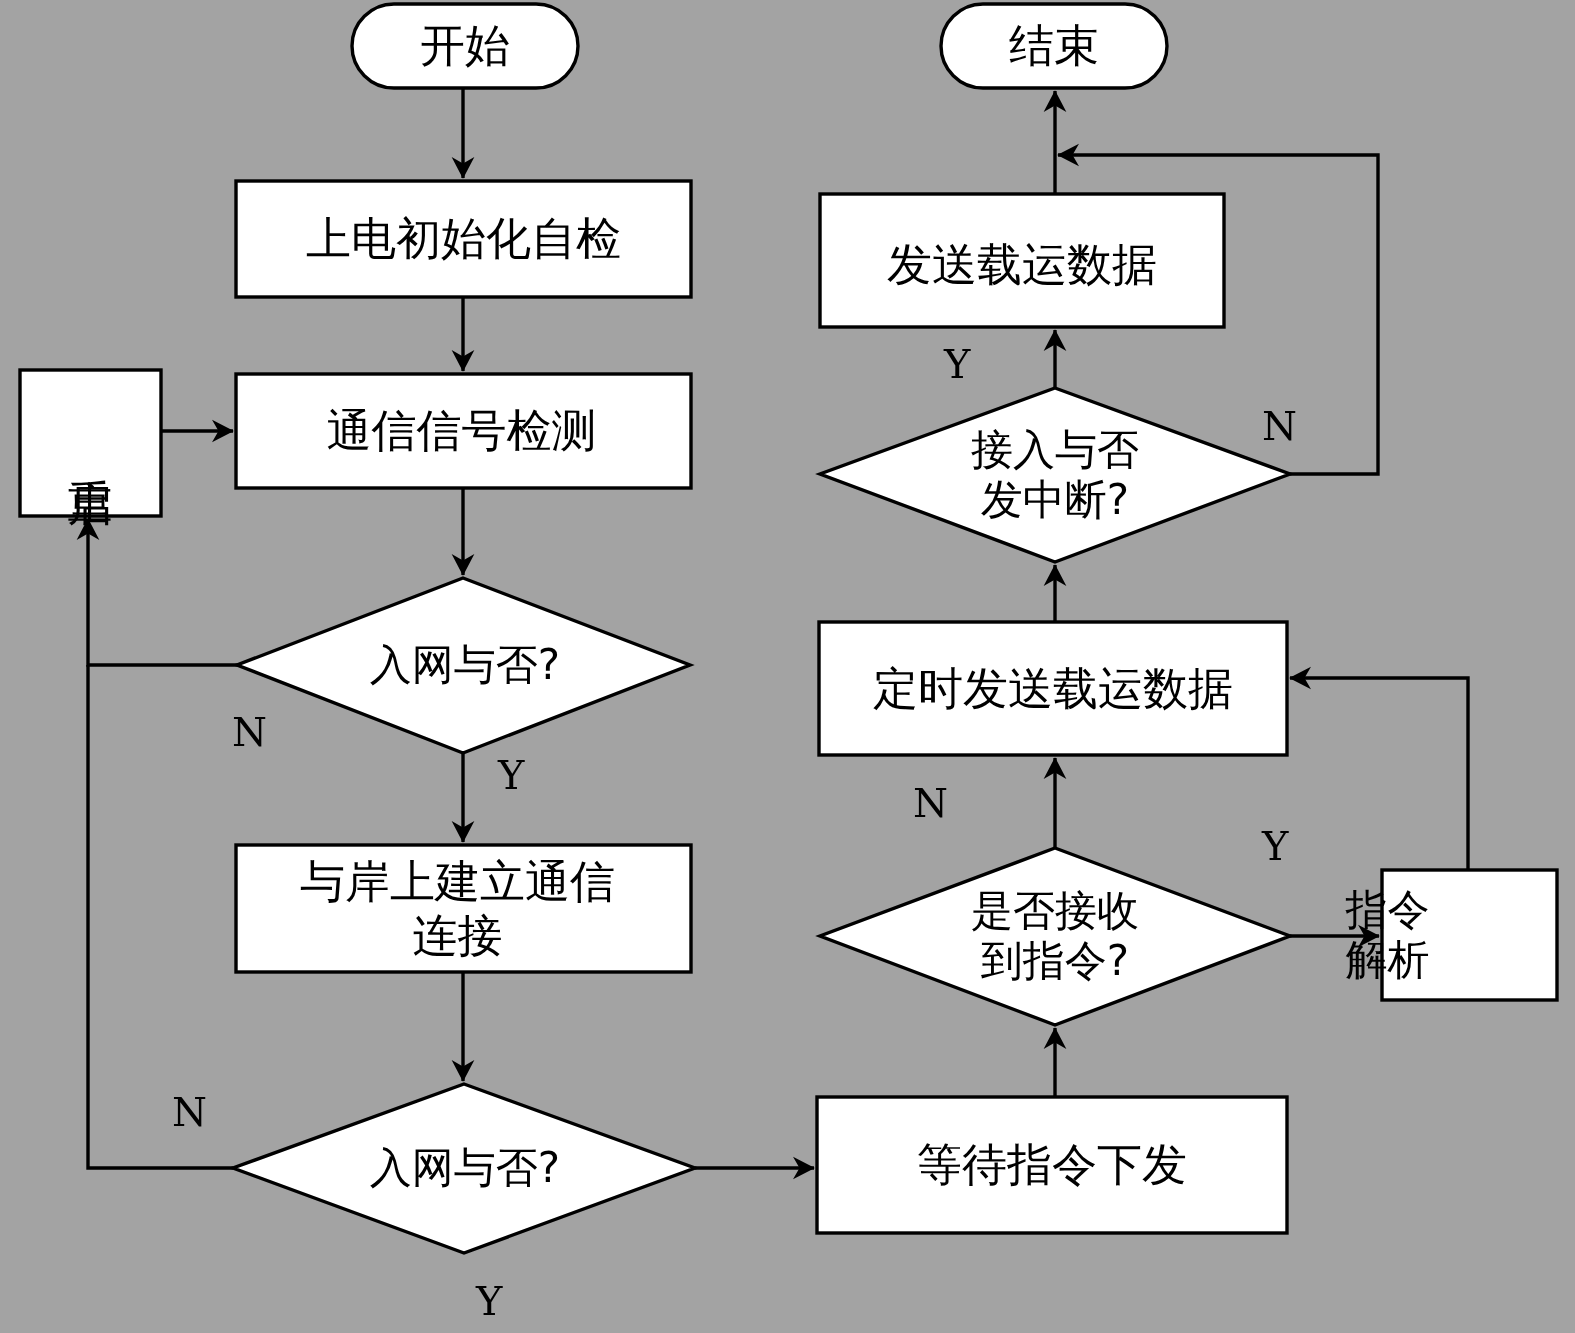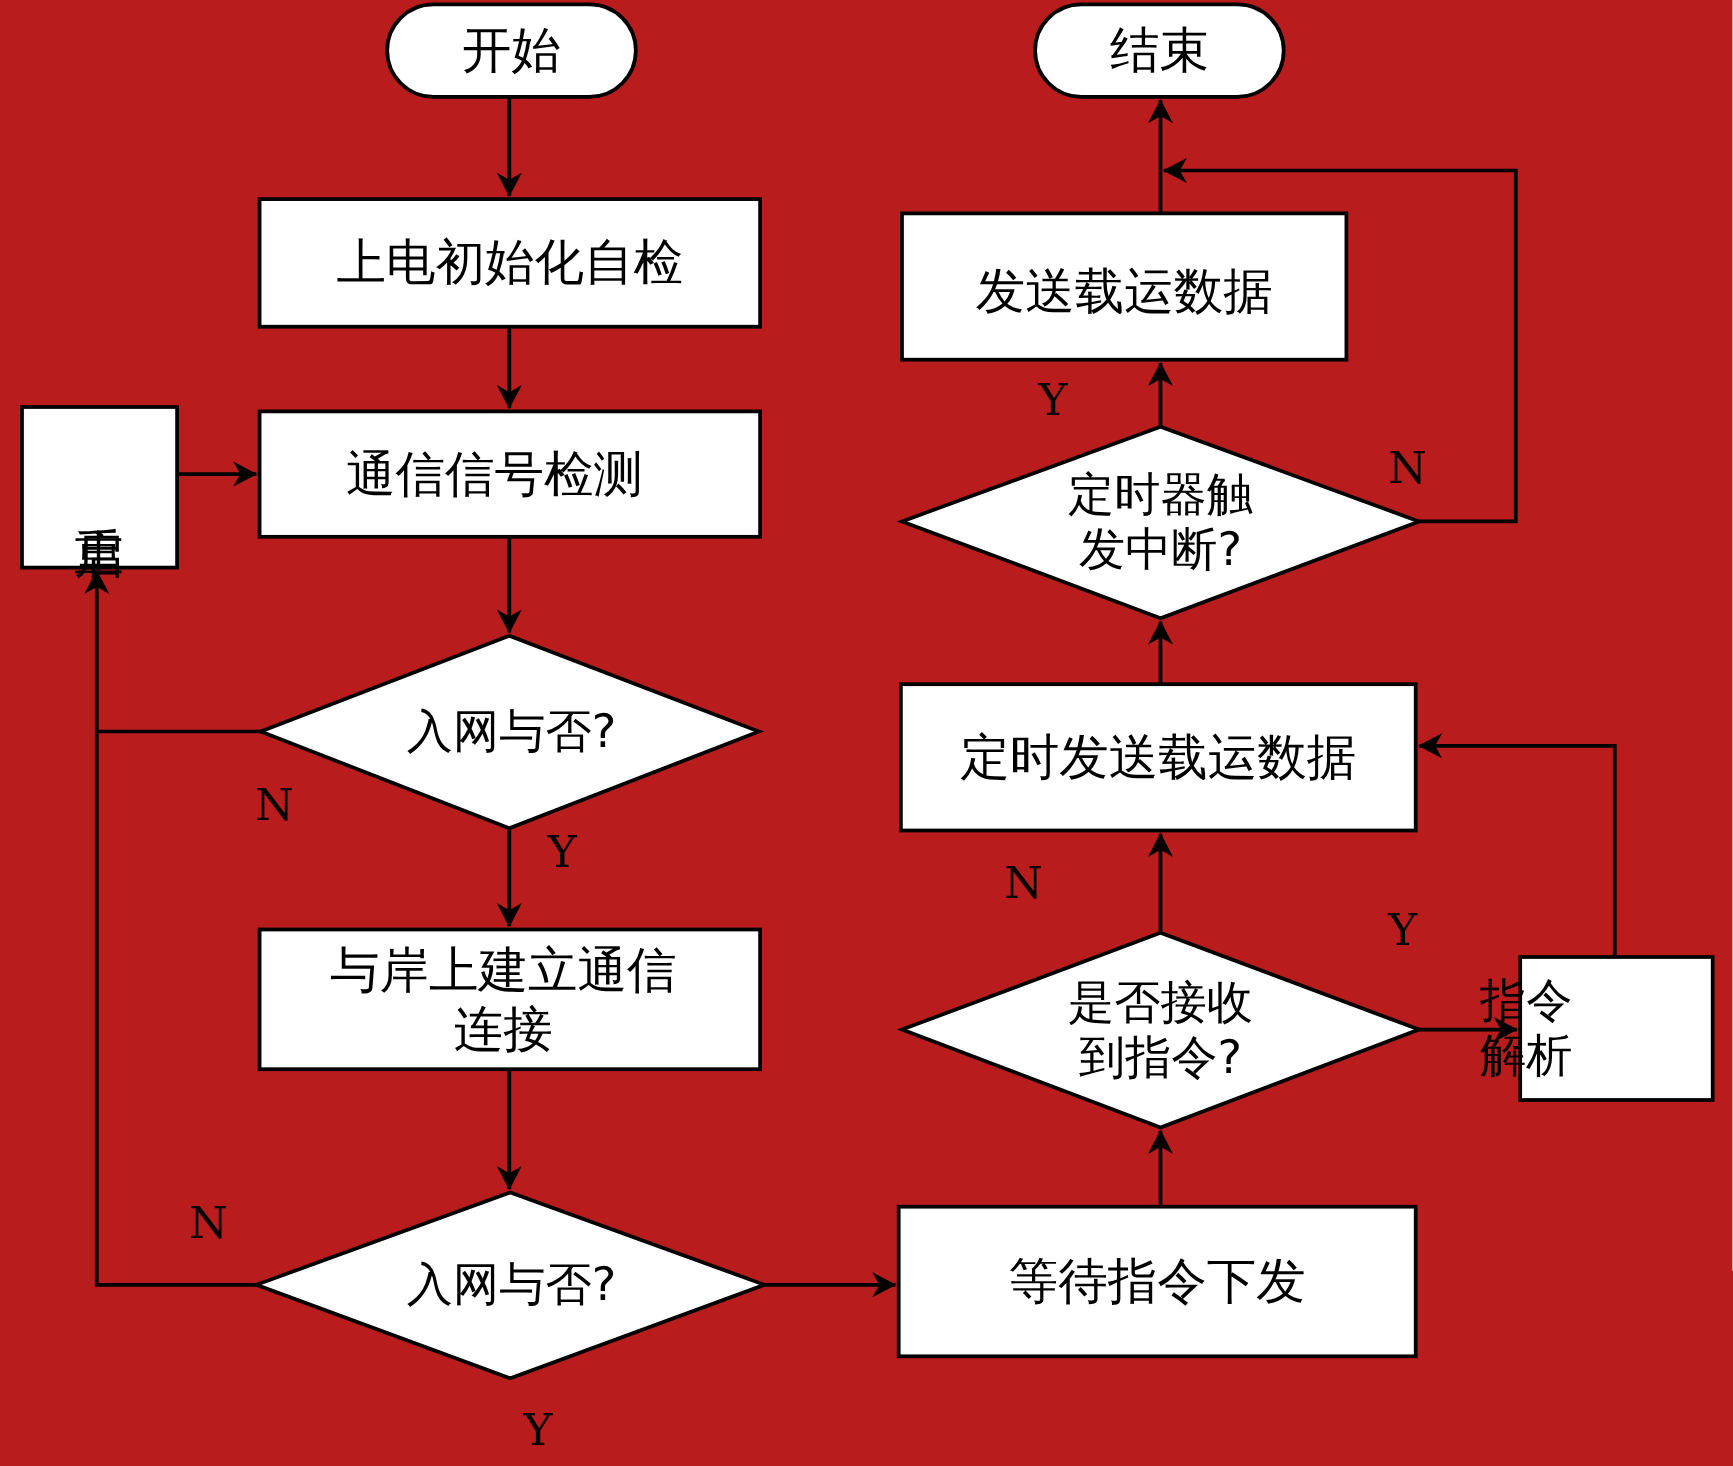--- a/index.html
+++ b/index.html
@@ -5,21 +5,21 @@
 <style>
   html, body {
     margin: 0;
     padding: 0;
     background: #ffffff;
   }
   #stage {
     position: relative;
     width: 1575px;
     height: 1333px;
-    background: #b91c1c;
+    background: #a3a3a3;
     overflow: hidden;
     font-family: "DejaVu Sans", "Liberation Sans", sans-serif;
   }
   #stage svg {
     position: absolute;
     left: 0;
     top: 0;
     width: 1575px;
     height: 1333px;
   }
@@ -129,40 +129,40 @@
 
     </g>
   </svg>
 
   <div class="node-text t-terminal" style="left:352px; top:4px; width:226px; height:84px;">开始</div>
 
   <div class="node-text t-process" style="left:236px; top:181px; width:455px; height:116px;">上电初始化自检</div>
 
   <div class="node-text t-process" style="left:20px; top:370px; width:141px; height:146px; writing-mode:vertical-rl; text-orientation:upright;">重启</div>
 
-  <div class="node-text t-process" style="left:224px; top:374px; width:423px; height:114px;padding-left:14px;">通信信号检测</div>
+  <div class="node-text t-process" style="left:236px; top:374px; width:423px; height:114px;padding-left:14px;">通信信号检测</div>
 
   <div class="node-text t-decision" style="left:300px; top:625px; width:330px; height:80px;">入网与否?</div>
 
   <div class="node-text t-process" style="left:230px; top:845px; width:455px; height:127px;">与岸上建立通信
 连接</div>
 
   <div class="node-text t-decision" style="left:300px; top:1128px; width:330px; height:80px;">入网与否?</div>
 
   <div class="node-text t-process" style="left:817px; top:1097px; width:470px; height:136px;border-radius:12px;">等待指令下发</div>
 
   <div class="node-text t-decision" style="left:890px; top:876px; width:330px; height:120px;">是否接收
 到指令?</div>
 
   <div class="node-text t-small" style="left:1300px; top:870px; width:175px; height:130px;">指令
 解析</div>
 
   <div class="node-text t-process" style="left:819px; top:622px; width:468px; height:133px;">定时发送载运数据</div>
 
-  <div class="node-text t-decision" style="left:890px; top:415px; width:330px; height:120px;">定时器触
+  <div class="node-text t-decision" style="left:890px; top:415px; width:330px; height:120px;">接入与否
 发中断?</div>
 
   <div class="node-text t-process" style="left:820px; top:198px; width:404px; height:133px;border-radius:29px;">发送载运数据</div>
 
   <div class="node-text t-terminal" style="left:941px; top:4px; width:226px; height:84px;">结束</div>
 
   <div class="edge-label" style="left:232px; top:712px;">N</div>
   <div class="edge-label" style="left:498px; top:755px;">Y</div>
   <div class="edge-label" style="left:172px; top:1092px;">N</div>
   <div class="edge-label" style="left:476px; top:1281px;">Y</div>

